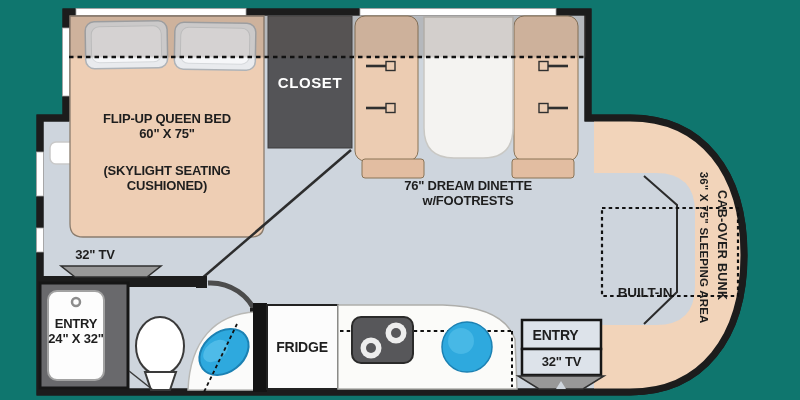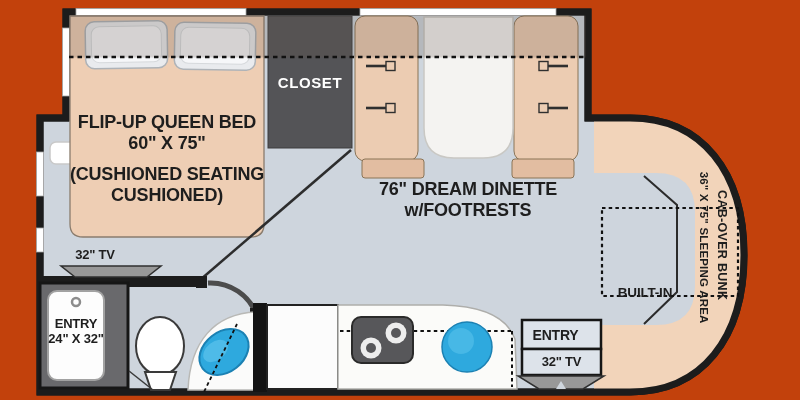--- a/index.html
+++ b/index.html
@@ -1,22 +1,22 @@
 <!DOCTYPE html>
 <html><head>
 <meta charset="utf-8">
 <style>
   html,body{margin:0;padding:0;background:#ffffff;}
-  #stage{position:relative;width:800px;height:400px;background:#c2410c;overflow:hidden;
+  #stage{position:relative;width:800px;height:400px;background:#0f766e;overflow:hidden;
          font-family:"Liberation Sans",sans-serif;}
   #plan-svg{position:absolute;left:0;top:0;}
   .label{position:absolute;font-weight:bold;color:#1e1e1e;text-align:center;
          letter-spacing:-0.2px;line-height:1.15;white-space:nowrap;
          font-family:"Liberation Sans",sans-serif;}
-  .lbl-15{font-size:18px;text-align:center;}
+  .lbl-15{font-size:13px;text-align:center;}
   .lbl-14{font-size:14px;}
   .lbl-13{font-size:13px;}
   .closet-label{color:#ffffff;font-size:15px;letter-spacing:0.6px;}
   .rot90{transform:rotate(90deg);transform-origin:center center;}
   .cab-bunk{font-size:12.5px;letter-spacing:0.3px;}
   .cab-size{font-size:11.5px;letter-spacing:0.2px;}
 </style>
 </head>
 <body>
 
@@ -139,37 +139,38 @@
   <rect x="602" y="208" width="136" height="88" fill="none" stroke="#111111" stroke-width="2.2" stroke-dasharray="3.5 3.2"></rect>
 </svg>
 
 <div class="label closet-label" style="left:270px;top:74px;width:80px;">CLOSET</div>
 
 <div class="label lbl-15" style="left:67px;top:112px;width:200px;">
   <div>FLIP-UP QUEEN BED</div>
   <div>60" X 75"</div>
 </div>
 <div class="label lbl-15" style="left:67px;top:164px;width:200px;">
-  <div>(CUSHIONED SEATING</div>
+  <div>(SKYLIGHT SEATING</div>
   <div>CUSHIONED)</div>
 </div>
 
 <div class="label lbl-13" style="left:45px;top:248px;width:100px;">32" TV</div>
 
 <div class="label lbl-13" style="left:36px;top:317px;width:80px;">
   <div>ENTRY</div>
   <div>24" X 32"</div>
 </div>
 
 <div class="label lbl-15" style="left:368px;top:179px;width:200px;">
   <div>76" DREAM DINETTE</div>
   <div>w/FOOTRESTS</div>
 </div>
 
 
+<div class="label lbl-14" style="left:252px;top:339px;width:100px;">FRIDGE</div>
 
 <div class="label lbl-14" style="left:522px;top:327px;width:67px;">ENTRY</div>
 <div class="label lbl-13" style="left:522px;top:355px;width:79px;">32" TV</div>
 
 <div class="label" style="left:595px;top:237px;width:100px;font-size:13.5px;margin-top:48px;">
   <div>BUILT-IN</div>
 </div>
 
 <div class="label rot90 cab-bunk" style="left:662px;top:238px;width:120px;">CAB-OVER BUNK</div>
 <div class="label rot90 cab-size" style="left:623px;top:241px;width:160px;">36" X 75" SLEEPING AREA</div>

